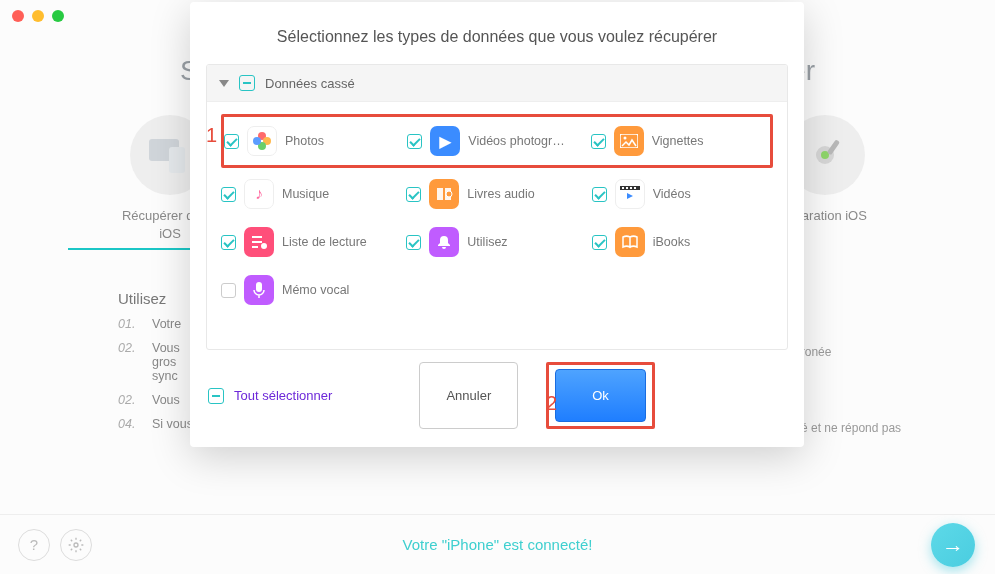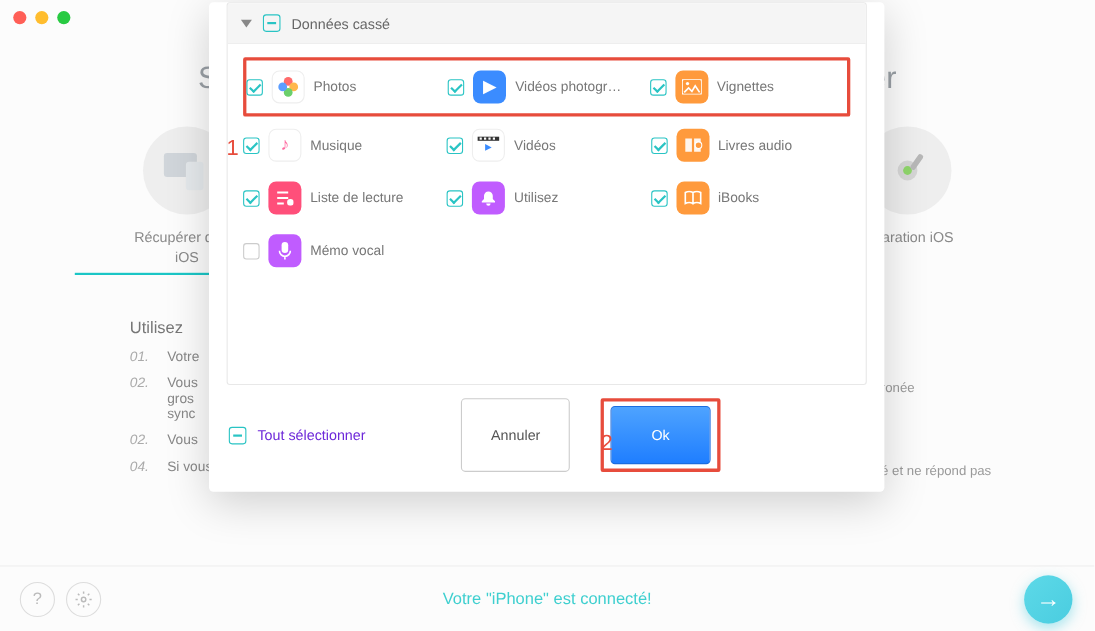--- a/index.html
+++ b/index.html
@@ -167,20 +167,21 @@
       </div>
     </div>
     <div class="footer-text">Votre "iPhone" est connecté!</div>
     <div class="footer-right">
       <div class="next-btn">→</div>
     </div>
   </div>
 </div>
 
 <div class="modal">
+  <div class="modal-title">Sélectionnez les types de données que vous voulez récupérer</div>
 
   <div class="modal-body">
     <div class="section-header">
       <span class="tri"></span>
       <span class="sec-check minus"></span>
       <span>Données cassé</span>
     </div>
 
     <div class="items-grid">
 
@@ -218,42 +219,42 @@
       </div>
 
       <div class="row3">
         <div class="item">
           <span class="sec-check checked"></span>
           <span class="item-icon ic-music">♪</span>
           <span class="item-label">Musique</span>
         </div>
         <div class="item">
           <span class="sec-check checked"></span>
+          <span class="item-icon ic-audio">
+            <svg width="18" height="16" viewBox="0 0 18 16" fill="#fff">
+                <path d="M2 2h6v12H2zM10 2h6v12h-6z" opacity=".9"></path>
+                <circle cx="14" cy="8" r="3" fill="#ff9a3c" stroke="#fff"></circle>
+              </svg>
+          </span>
+          <span class="item-label">Livres audio</span>
+        </div>
+        <div class="item">
+          <span class="sec-check checked"></span>
           <span class="item-icon ic-videos">
             <svg width="20" height="16" viewBox="0 0 20 16">
                 <rect width="20" height="4" fill="#333"></rect>
                 <rect x="2" y="1" width="2" height="2" fill="#fff"></rect>
                 <rect x="6" y="1" width="2" height="2" fill="#fff"></rect>
                 <rect x="10" y="1" width="2" height="2" fill="#fff"></rect>
                 <rect x="14" y="1" width="2" height="2" fill="#fff"></rect>
                 <path d="M7 7l6 3-6 3z" fill="#3b8cff"></path>
               </svg>
           </span>
           <span class="item-label">Vidéos</span>
         </div>
-        <div class="item">
-          <span class="sec-check checked"></span>
-          <span class="item-icon ic-audio">
-            <svg width="18" height="16" viewBox="0 0 18 16" fill="#fff">
-                <path d="M2 2h6v12H2zM10 2h6v12h-6z" opacity=".9"></path>
-                <circle cx="14" cy="8" r="3" fill="#ff9a3c" stroke="#fff"></circle>
-              </svg>
-          </span>
-          <span class="item-label">Livres audio</span>
-        </div>
       </div>
 
       <div class="row3">
         <div class="item">
           <span class="sec-check checked"></span>
           <span class="item-icon ic-playlist">
             <svg width="16" height="14" viewBox="0 0 16 14" stroke="#fff" stroke-width="2">
                 <path d="M1 2h10M1 7h10M1 12h6"></path>
                 <circle cx="13" cy="11" r="2" fill="#fff"></circle>
               </svg>

